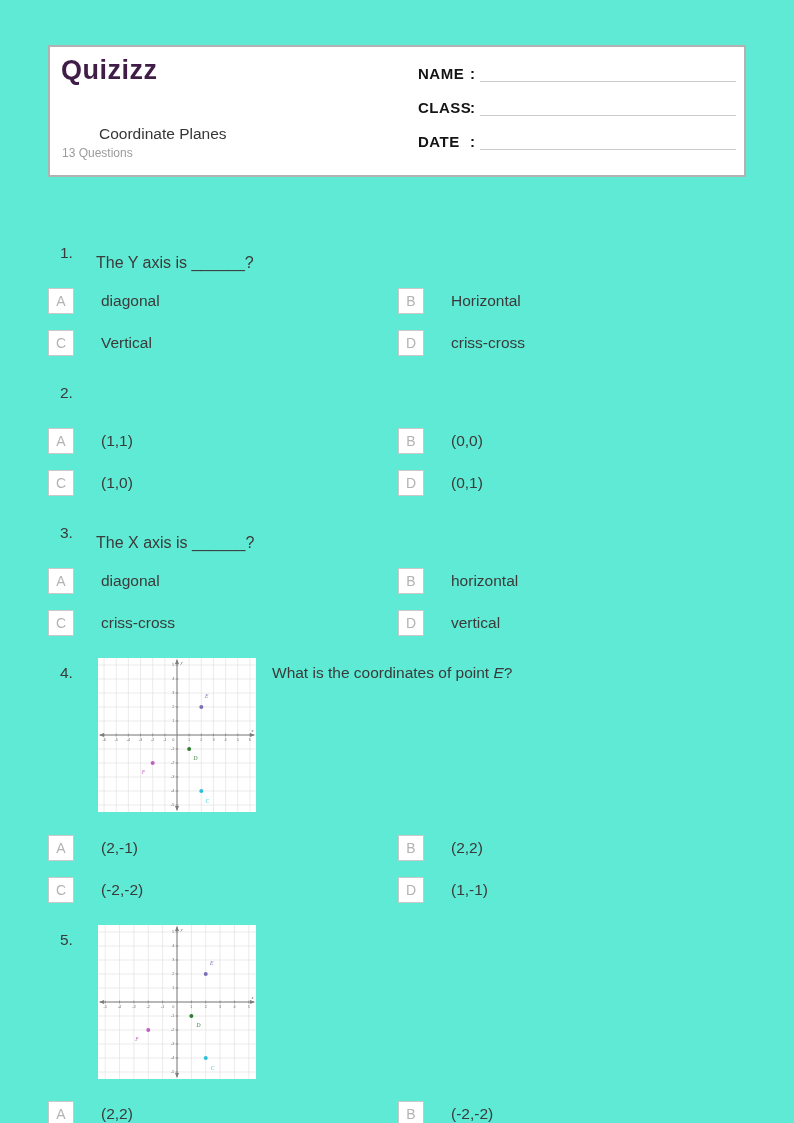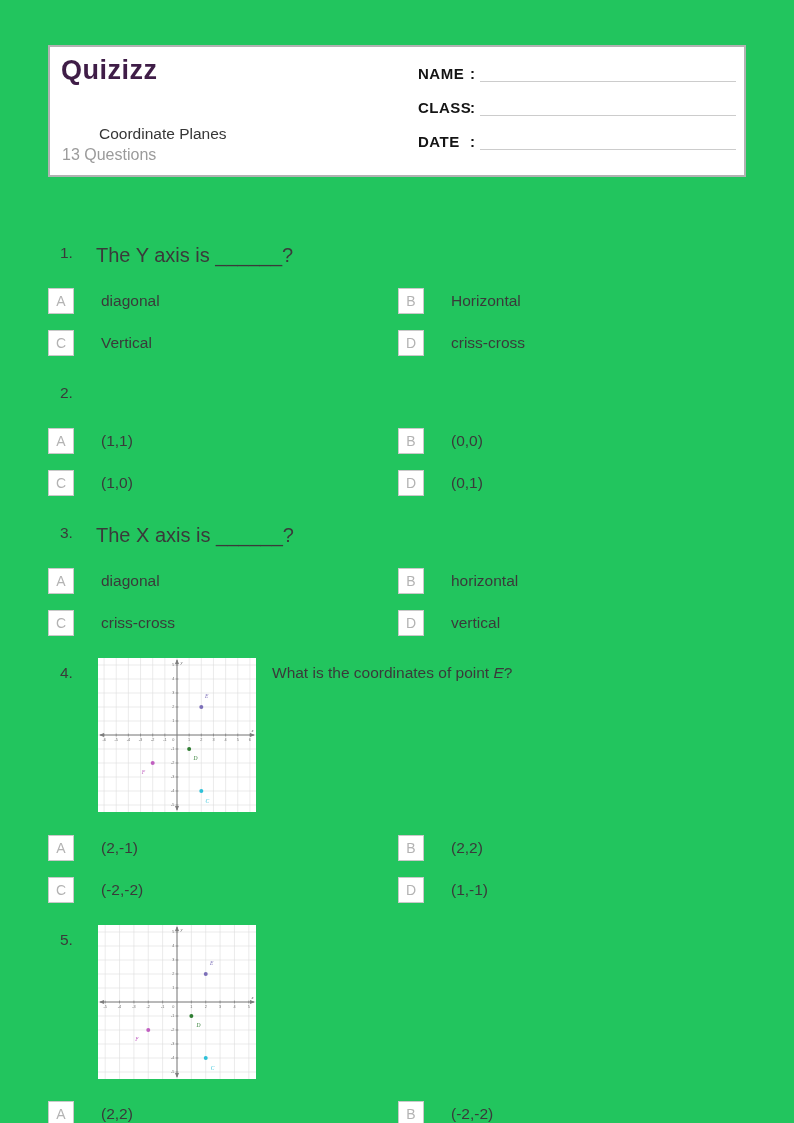--- a/index.html
+++ b/index.html
@@ -1,34 +1,34 @@
 <!DOCTYPE html>
 <html><head>
 <meta charset="utf-8">
 <style>
   html,body{margin:0;padding:0;background:#fff;}
-  .sheet{position:relative;width:794px;height:1123px;background:#22c55e;
+  .sheet{position:relative;width:794px;height:1123px;background:#5eead4;
          font-family:"Liberation Sans",sans-serif;color:#3a3a3a;overflow:hidden;}
 
   
   .header-box{position:absolute;left:48px;top:45px;width:698px;height:132px;
               border:2px solid #b2b2b2;box-sizing:border-box;background:#fff;}
   .logo{position:absolute;left:11px;top:8px;font-size:27px;font-weight:800;
         color:#3f1d47;letter-spacing:0.5px;}
   .hb-title{position:absolute;left:12px;top:78px;font-size:15.5px;color:#363636;margin-left:37px;}
-  .hb-sub{position:absolute;left:12px;top:99px;font-size:16px;color:#9b9b9b;}
+  .hb-sub{position:absolute;left:12px;top:99px;font-size:12px;color:#9b9b9b;}
   .field{position:absolute;left:368px;width:318px;display:flex;align-items:center;}
   .flabel{font-size:15px;font-weight:600;color:#141414;letter-spacing:0.5px;width:52px;}
   .fcolon{font-size:15px;font-weight:600;color:#141414;width:10px;}
   .fline{flex:1;border-bottom:1px solid #cccccc;height:15px;}
 
   
   .q-line{position:absolute;left:0;width:746px;height:20px;}
   .qnum{position:absolute;left:60px;font-size:15.5px;color:#3a3a3a;}
-  .qtext{position:absolute;left:96px;font-size:20px;color:#3a3a3a;}
+  .qtext{position:absolute;left:96px;font-size:16px;color:#3a3a3a;margin-top:10px;}
   .qtext-g{position:absolute;left:272px;font-size:15.5px;color:#3a3a3a;}
   .qtext-g i{font-family:"Liberation Sans",sans-serif;}
 
   
   .opt{position:absolute;display:flex;align-items:center;height:26px;}
   .opt.col-a{left:48px;} .opt.col-b{left:398px;}
   .opt .box{width:26px;height:26px;border:1px solid #c9c9c9;box-sizing:border-box;
             display:flex;align-items:center;justify-content:center;
             font-size:14px;color:#b3b3b3;background:#fff;}
   .opt .txt{margin-left:27px;font-size:15.5px;color:#3a3a3a;white-space:nowrap;}

